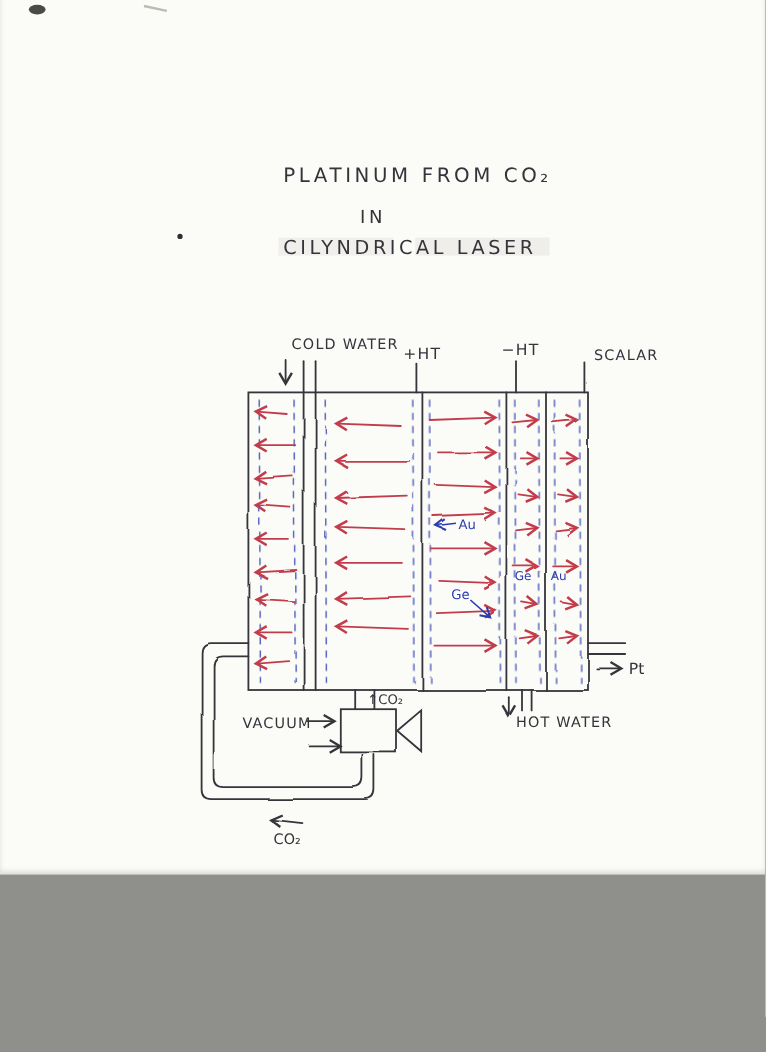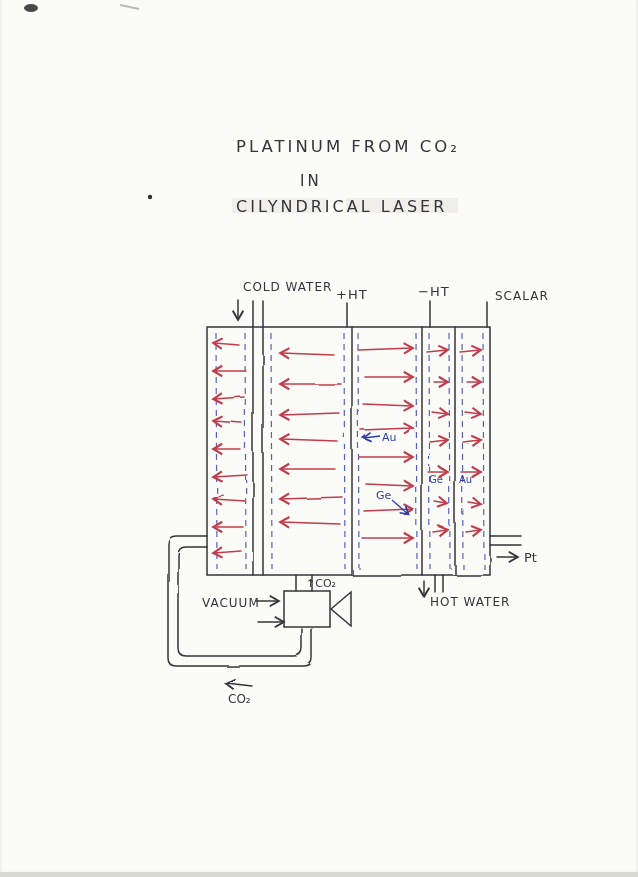--- a/index.html
+++ b/index.html
@@ -1,17 +1,17 @@
 <!DOCTYPE html>
 <html><head>
 <meta charset="utf-8">
 <style>
   html,body{margin:0;padding:0;background:#8f8f8c;}
   .paper{
-    width:638px;height:877px;position:relative;margin:0 auto;
+    width:638px;height:729px;position:relative;margin:0 auto;
     background:#fbfbf8;overflow:hidden;
     box-shadow:inset 0 -3px 4px rgba(0,0,0,.12);
   }
   svg{display:block;}
   text{font-family:"DejaVu Sans","Liberation Sans",sans-serif;}
   .hw{fill:#34343b;}
   .hw-blue{fill:#2c3cae;}
   .title-text{letter-spacing:3px;}
   .label-text{letter-spacing:1px;}
 </style>

